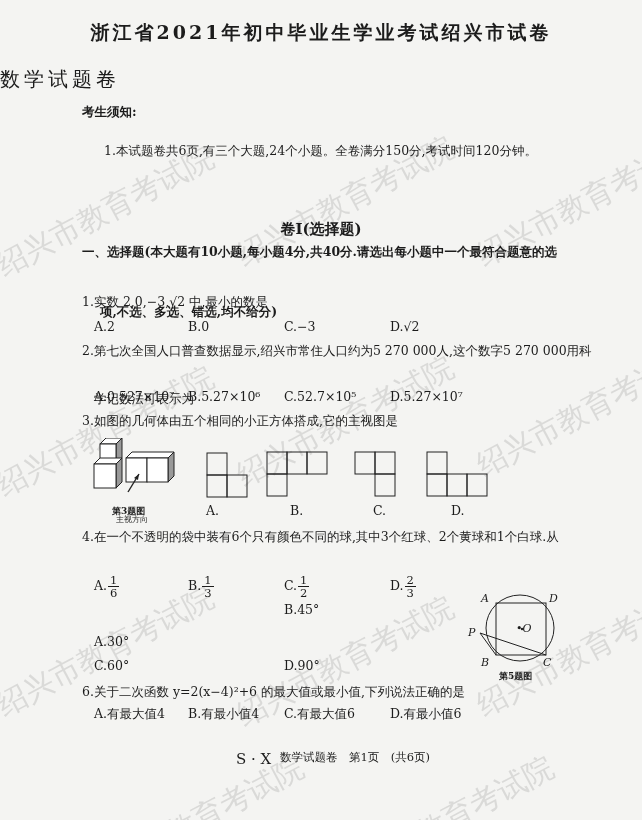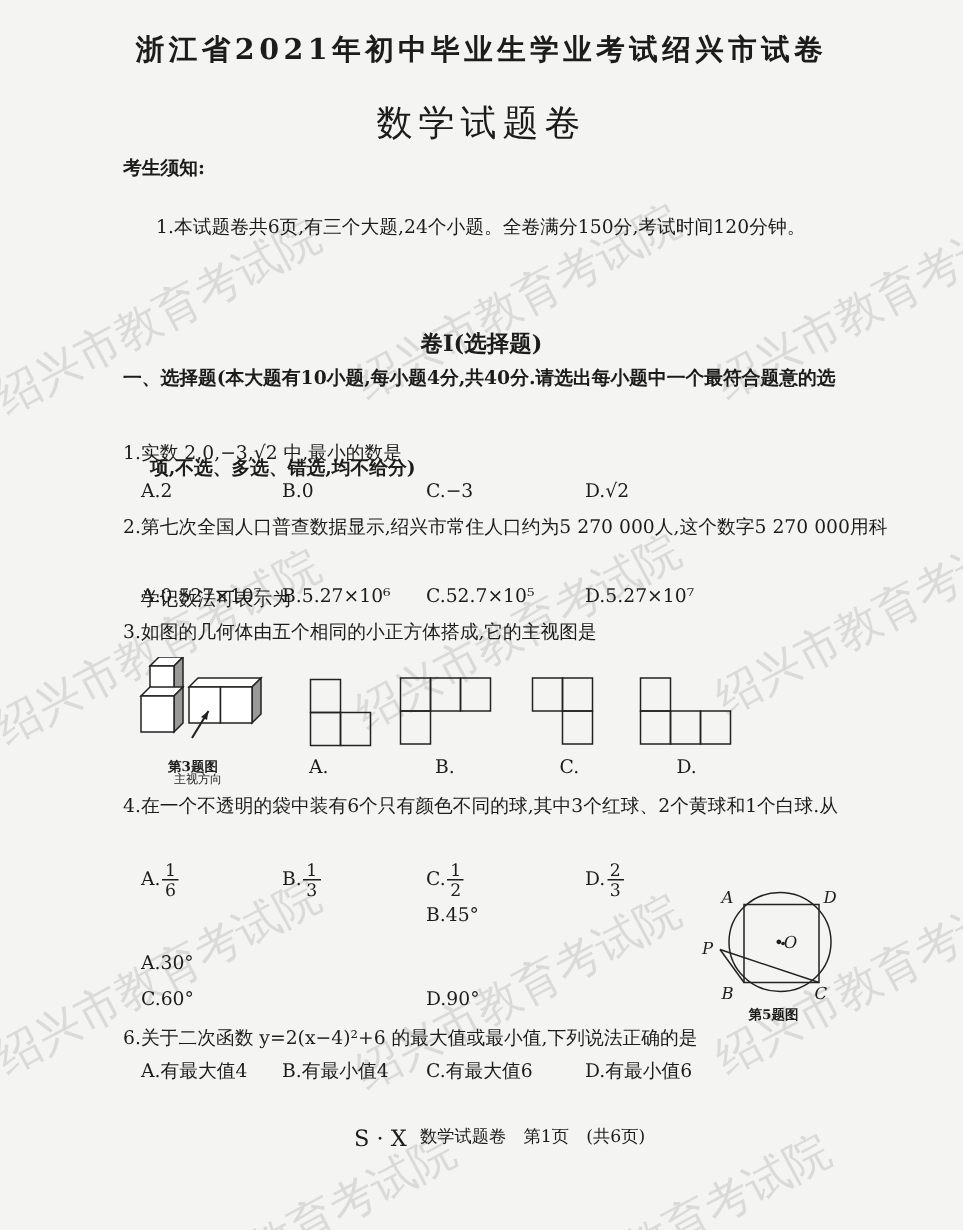--- a/index.html
+++ b/index.html
@@ -5,21 +5,21 @@
   html, body { margin:0; padding:0; }
   body {
     width:642px; height:820px; overflow:hidden; position:relative;
     background:#f4f4f2;
     font-family:"DejaVu Serif","Liberation Serif",serif;
     color:#1c1c1c;
   }
   .page { position:absolute; left:0; top:0; width:642px; height:820px; }
   .abs { position:absolute; white-space:nowrap; }
   .title { left:0; width:642px; text-align:center; top:20px; font-size:19px; font-weight:bold; letter-spacing:3px; }
-  .subtitle { left:0; width:642px; text-align:center; top:66px; font-size:24px; letter-spacing:4px; }
+  .subtitle { left:0; width:642px; text-align:left; top:66px; font-size:20px; letter-spacing:4px; }
   .t13 { font-size:12.5px; }
   .b { font-weight:bold; }
   .frac { display:inline-block; vertical-align:middle; text-align:center; line-height:12px; font-size:11.5px; margin:0 1px; }
   .frac .num { display:block; border-bottom:1px solid #1c1c1c; padding:0 2px; }
   .frac .den { display:block; padding:0 2px; }
   .it { font-style:italic; }
   .wm {
     position:absolute; color:rgba(150,150,150,0.28); font-family:"DejaVu Sans","Liberation Sans",sans-serif;
     font-size:30px; transform:rotate(-28deg); transform-origin:left top; white-space:nowrap; pointer-events:none;
   }

